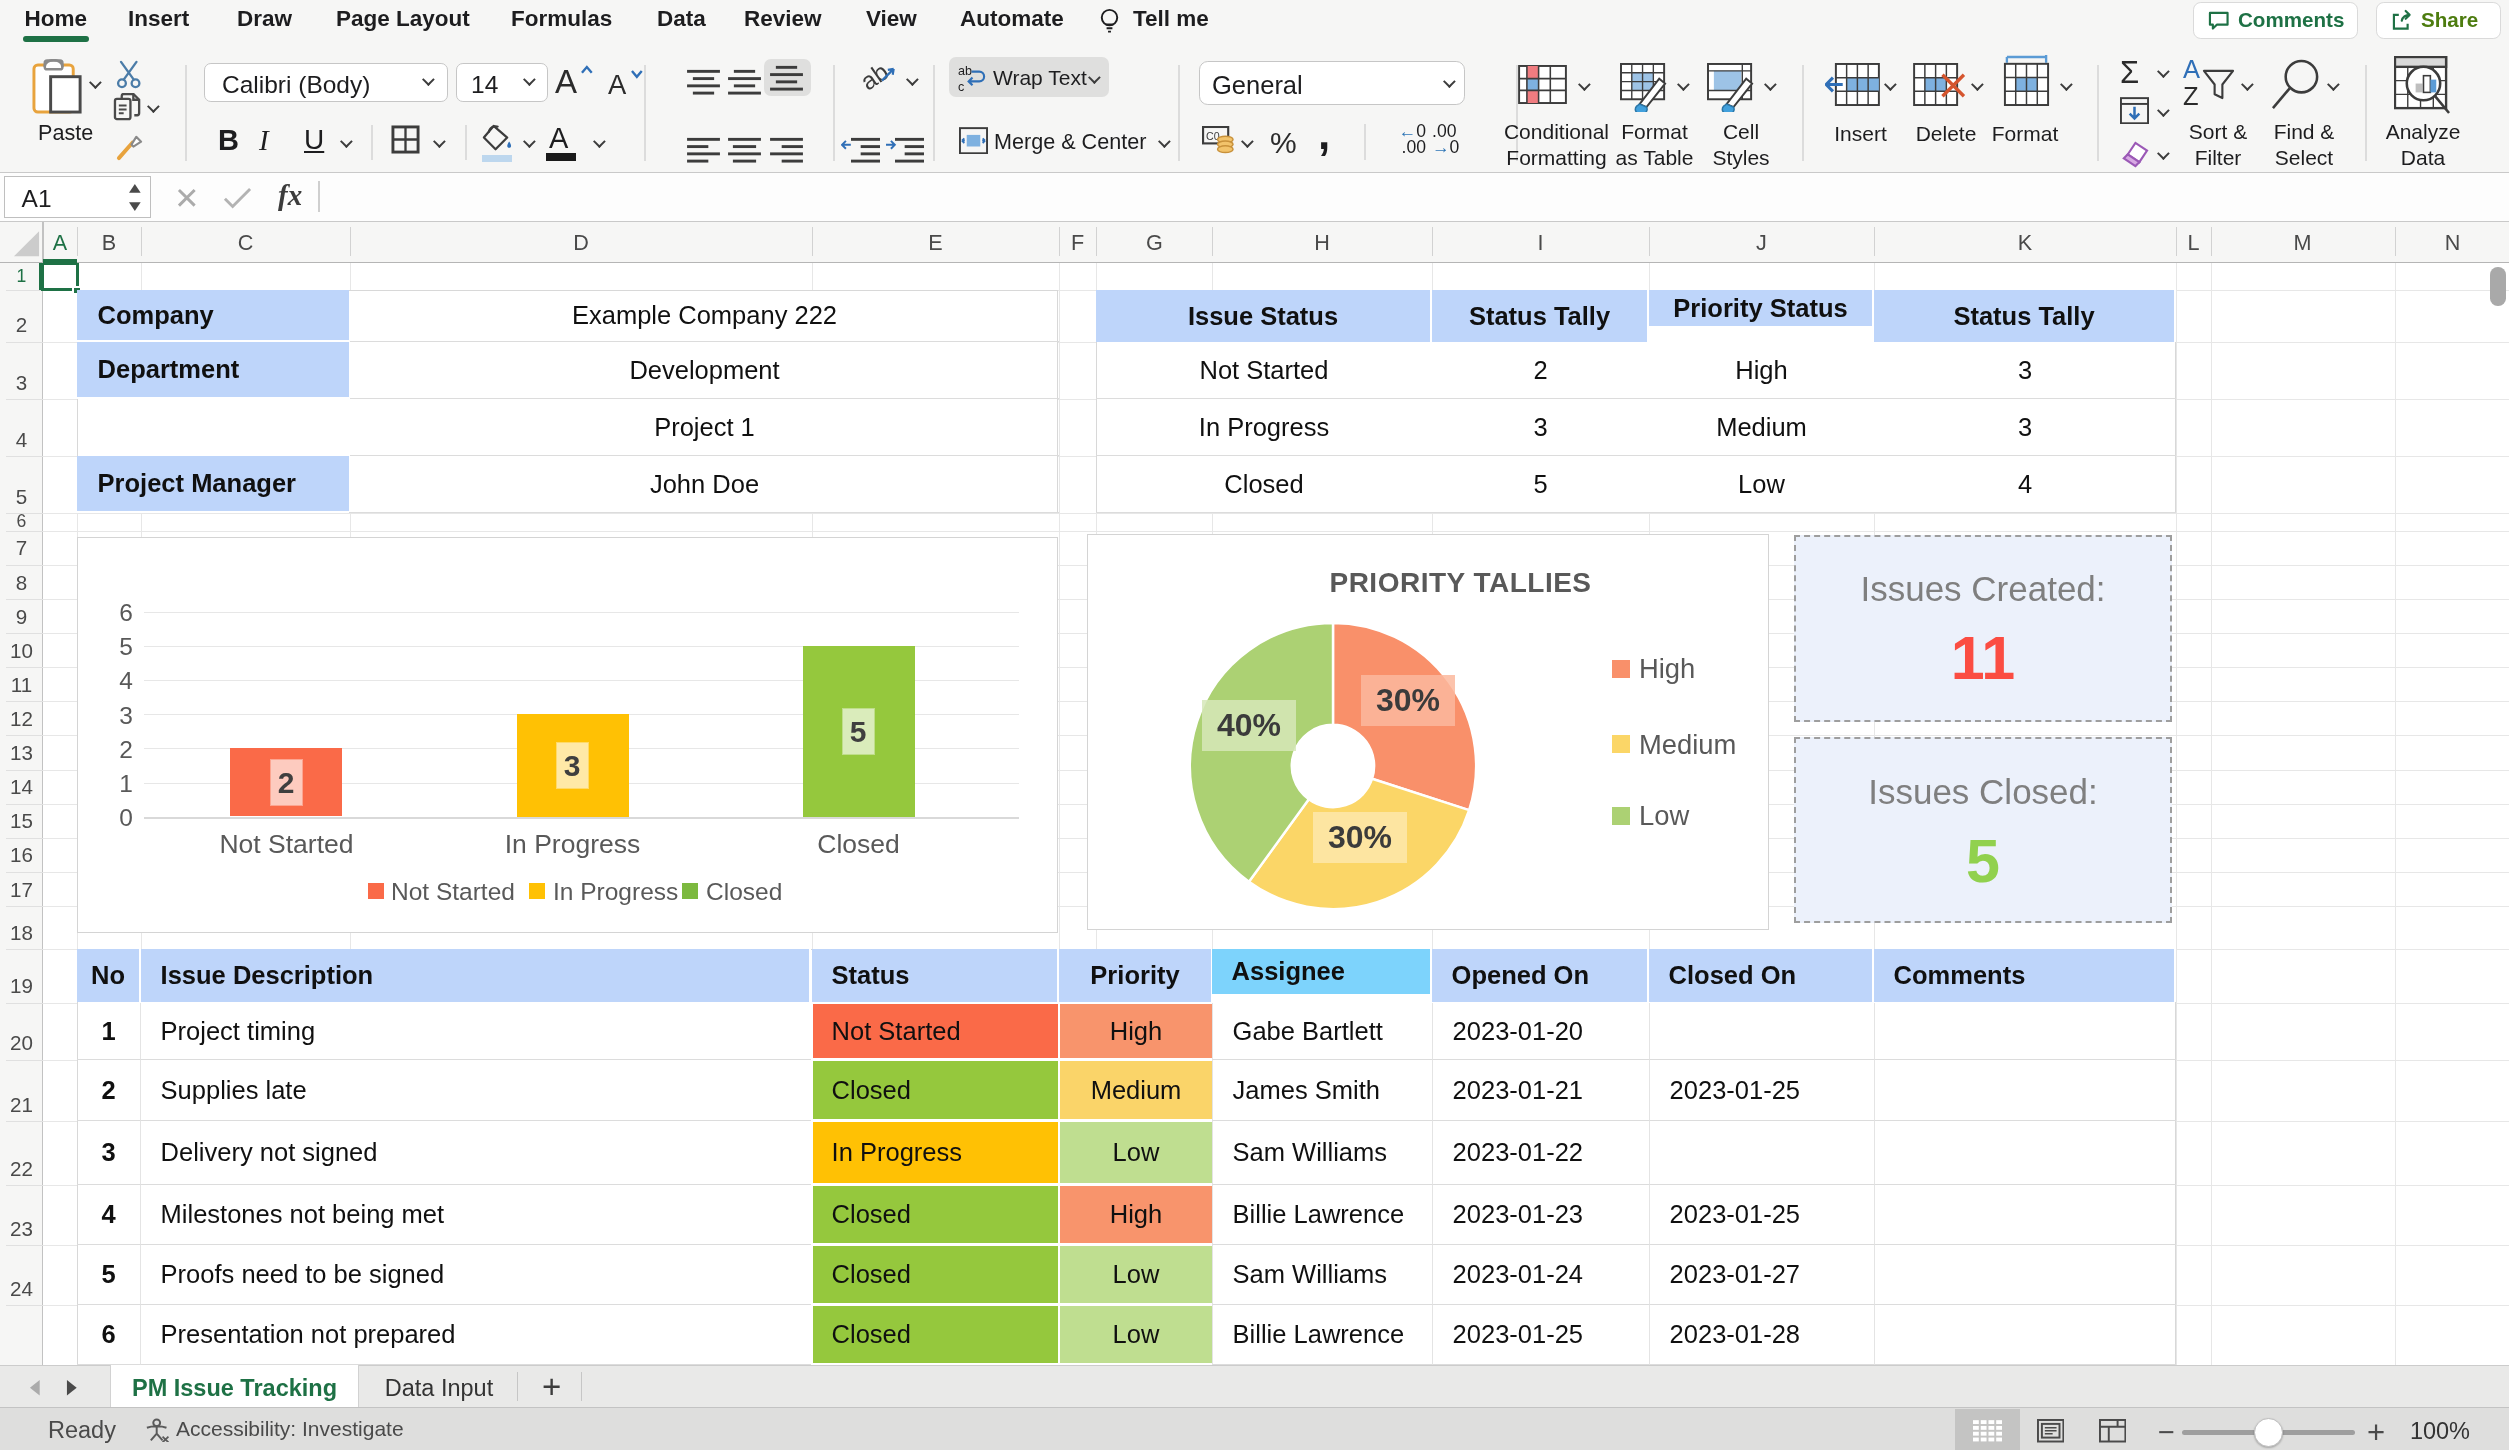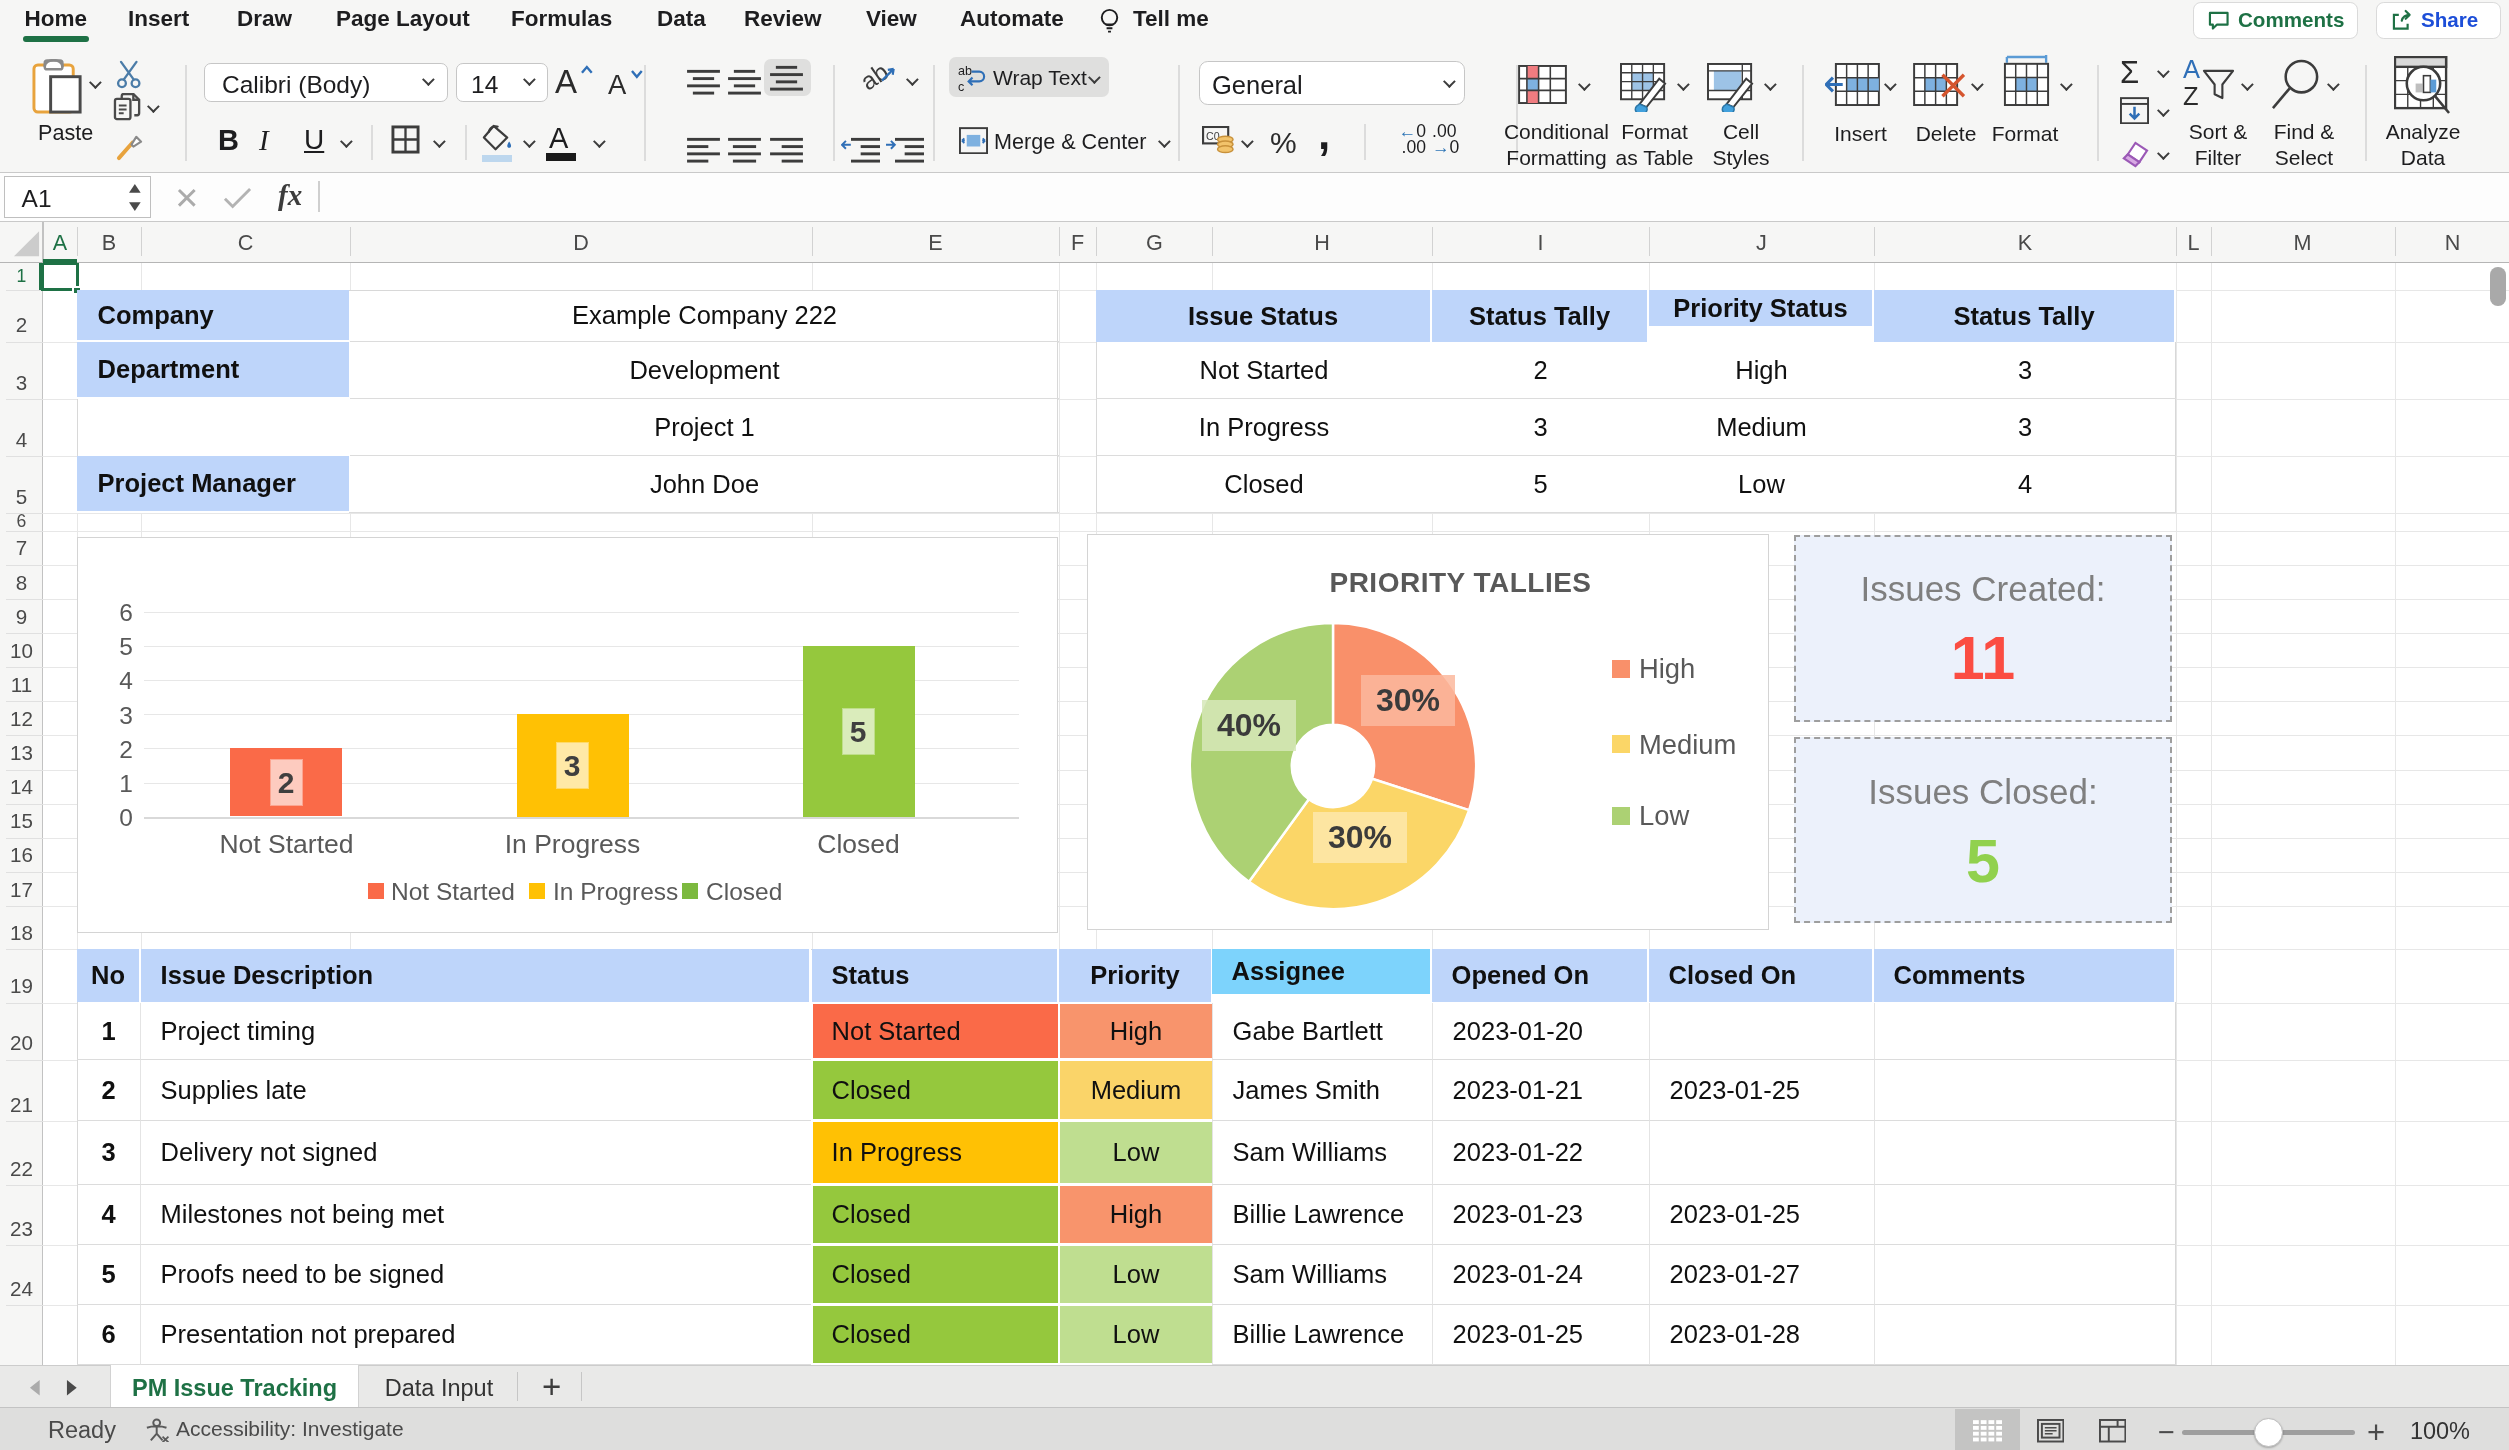--- a/index.html
+++ b/index.html
@@ -35,21 +35,21 @@
 <div class="ab" style="left:2193px;top:2px;width:165px;height:37px;background:#fff;border:1.5px solid #DADADA;border-radius:7.8px"></div>
 <svg class="ab" style="left:2207px;top:8.8px" width="23.5" height="23.5" viewBox="0 0 24 24" fill="none" stroke="#1E7145" stroke-width="2.2">
 <path d="M3 4 h18 v12 h-11 l-4 4 v-4 h-3 z" stroke-linejoin="round"></path>
   </svg>
 <div class="ab" style="left:2238px;top:7.8px;font-size:20.6px;font-weight:bold;color:#1E7145">Comments</div>
 <div class="ab" style="left:2376px;top:2px;width:125px;height:37px;background:#fff;border:1.5px solid #DADADA;border-radius:7.8px"></div>
 <svg class="ab" style="left:2390px;top:8.8px" width="23.5" height="23.5" viewBox="0 0 24 24" fill="none" stroke="#1E7145" stroke-width="2.2">
 <path d="M9 6 H4 v14 h14 v-5"></path>
     <path d="M12 12 C13 8 16 6 20 6 M20 6 l-4 -4 M20 6 l-4 4" stroke-linejoin="round" stroke-linecap="round"></path>
   </svg>
-<div class="ab" style="left:2421px;top:7.8px;font-size:20.6px;font-weight:bold;color:#1d4ed8">Share</div>
+<div class="ab" style="left:2421px;top:7.8px;font-size:20.6px;font-weight:bold;color:#4d7c0f">Share</div>
 
 <svg class="ab" style="left:31px;top:59px" width="55" height="57" viewBox="0 0 56 58">
 <rect x="3" y="6" width="40" height="48" rx="4" fill="#fff" stroke="#E8A33D" stroke-width="3"></rect>
 <rect x="14" y="1.5" width="18" height="9" rx="2.5" fill="#fff" stroke="#8a8a8a" stroke-width="2.5"></rect>
 <path d="M14 8 a9 7 0 0 1 18 0" fill="none" stroke="#8a8a8a" stroke-width="2.5"></path>
 <rect x="20" y="18" width="30" height="36" fill="#fff" stroke="#4a4a4a" stroke-width="3"></rect>
   </svg>
 <div class="car" style="left:91px;top:78px"></div>
 <div class="ab" style="left:38px;top:120px;font-size:21.6px;color:#1d1d1f">Paste</div>
 <svg class="ab" style="left:116px;top:60px" width="25.5" height="29" viewBox="0 0 26 30" fill="none" stroke="#4B7CA8" stroke-width="2.4">

